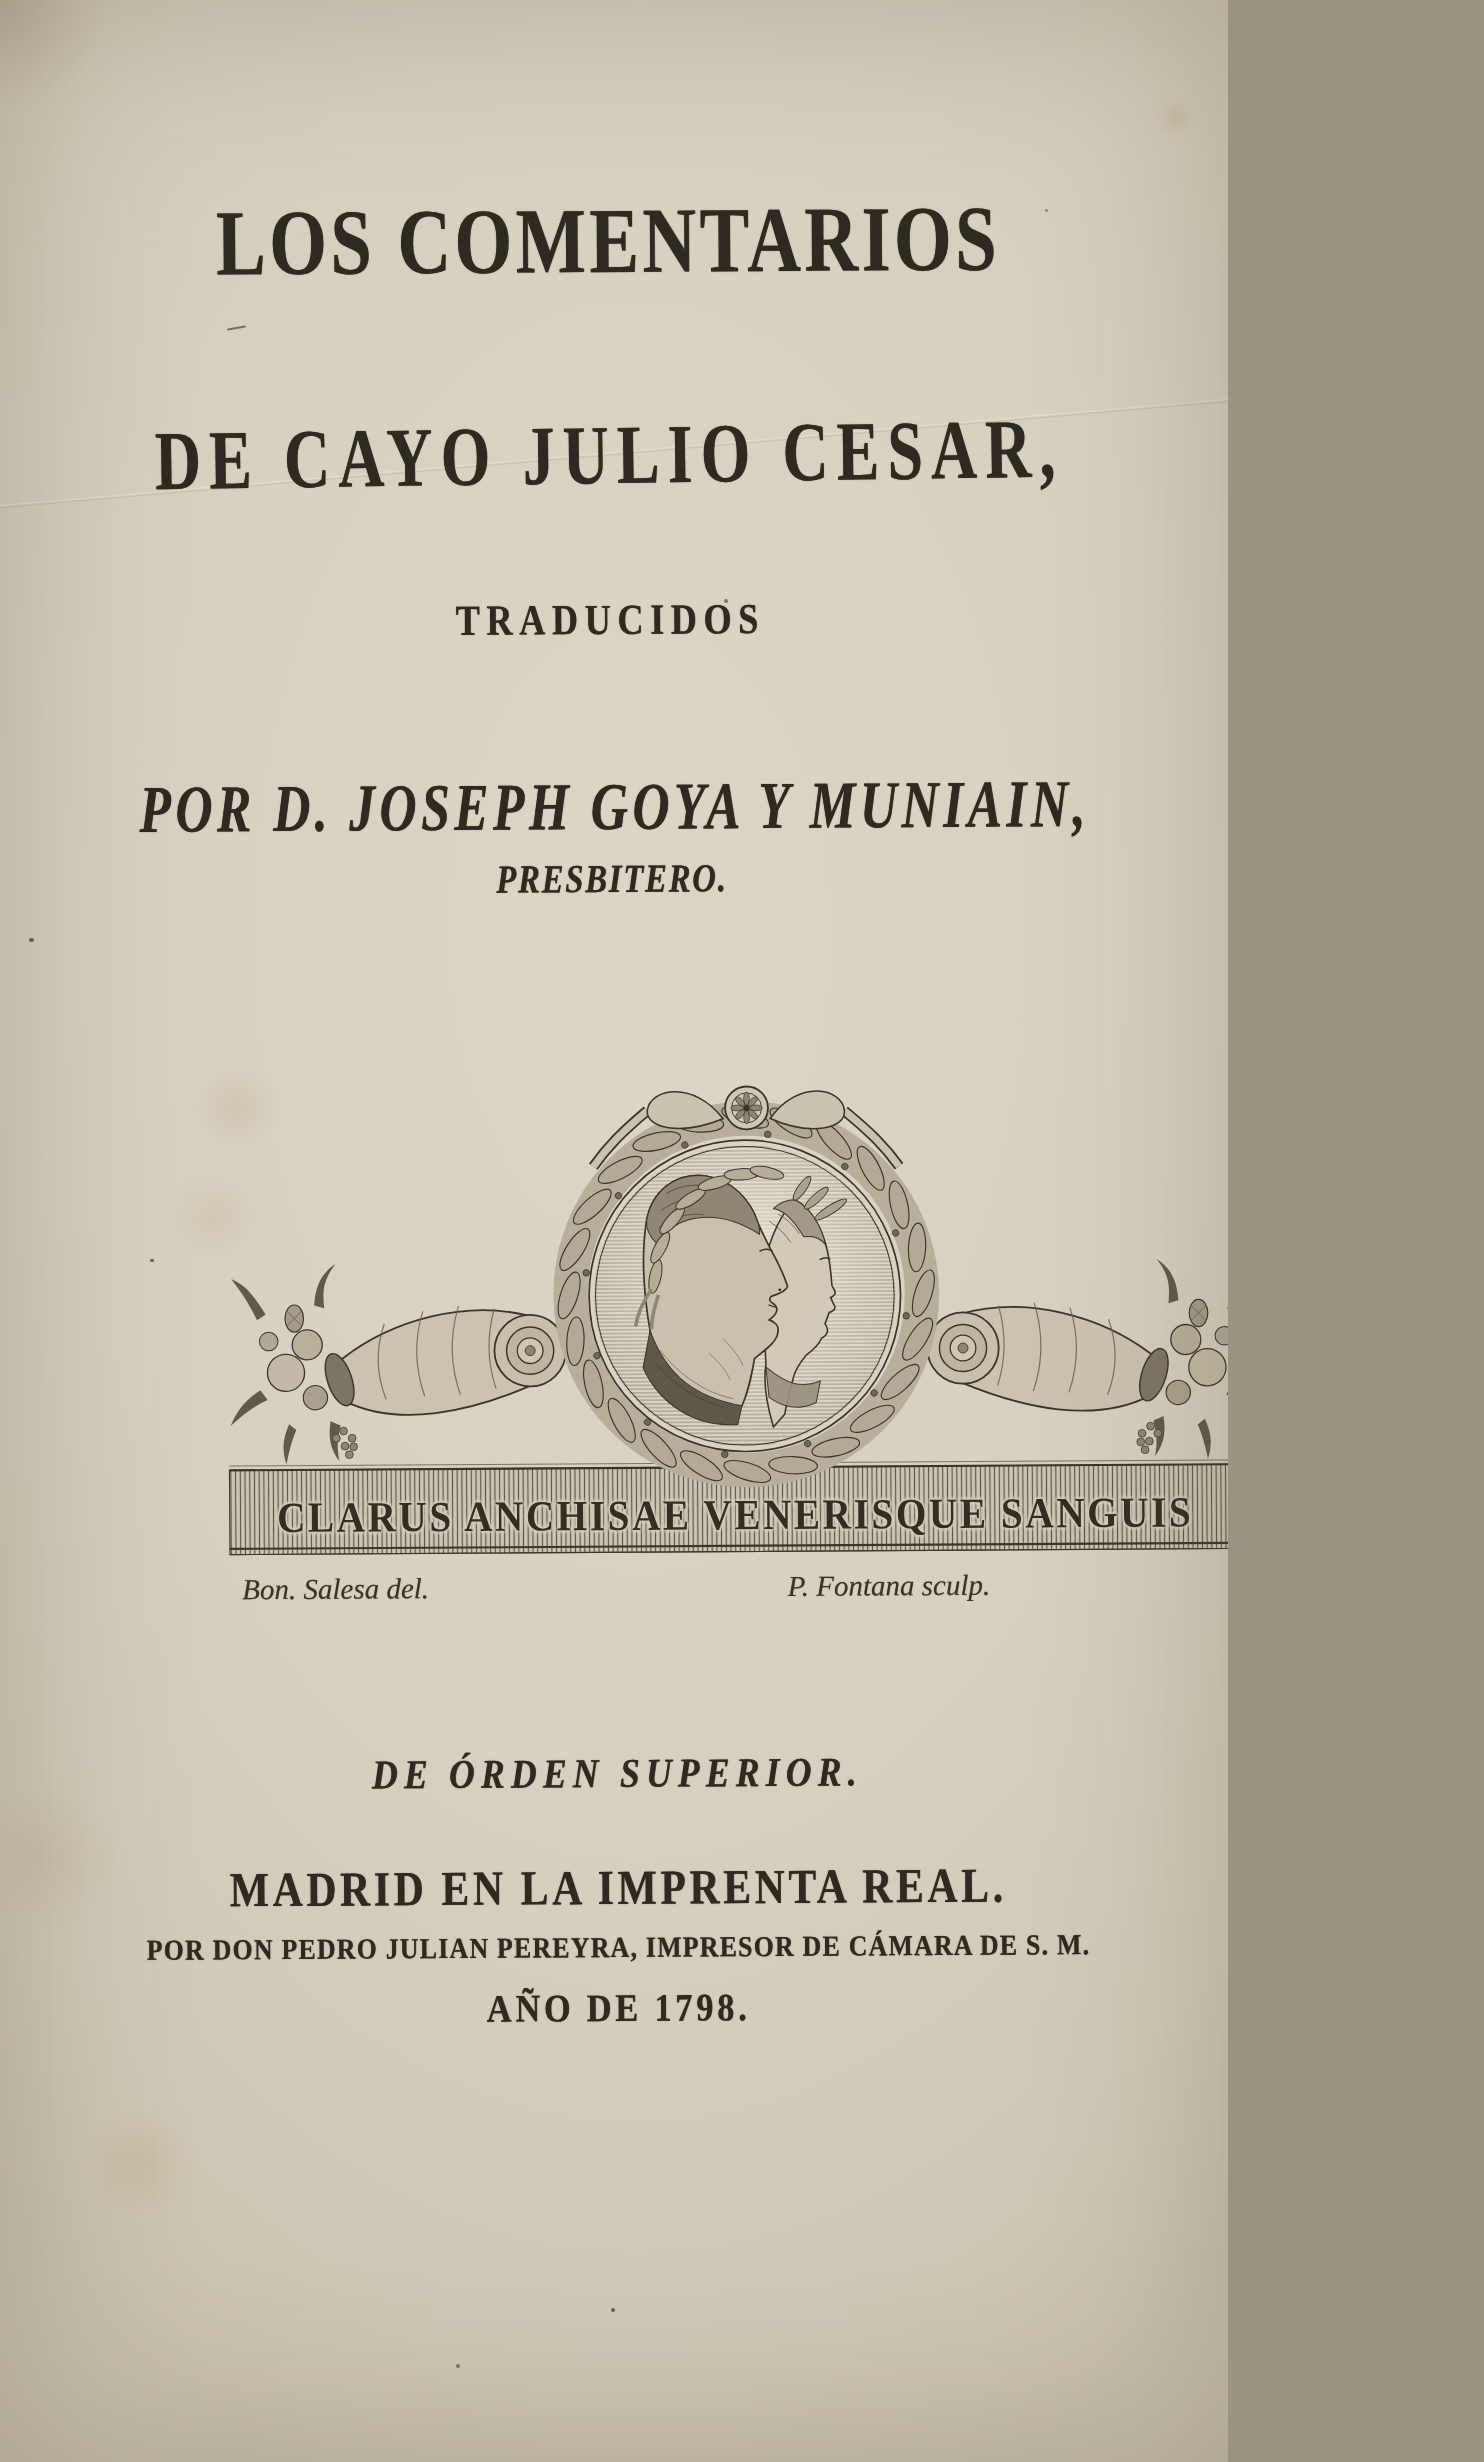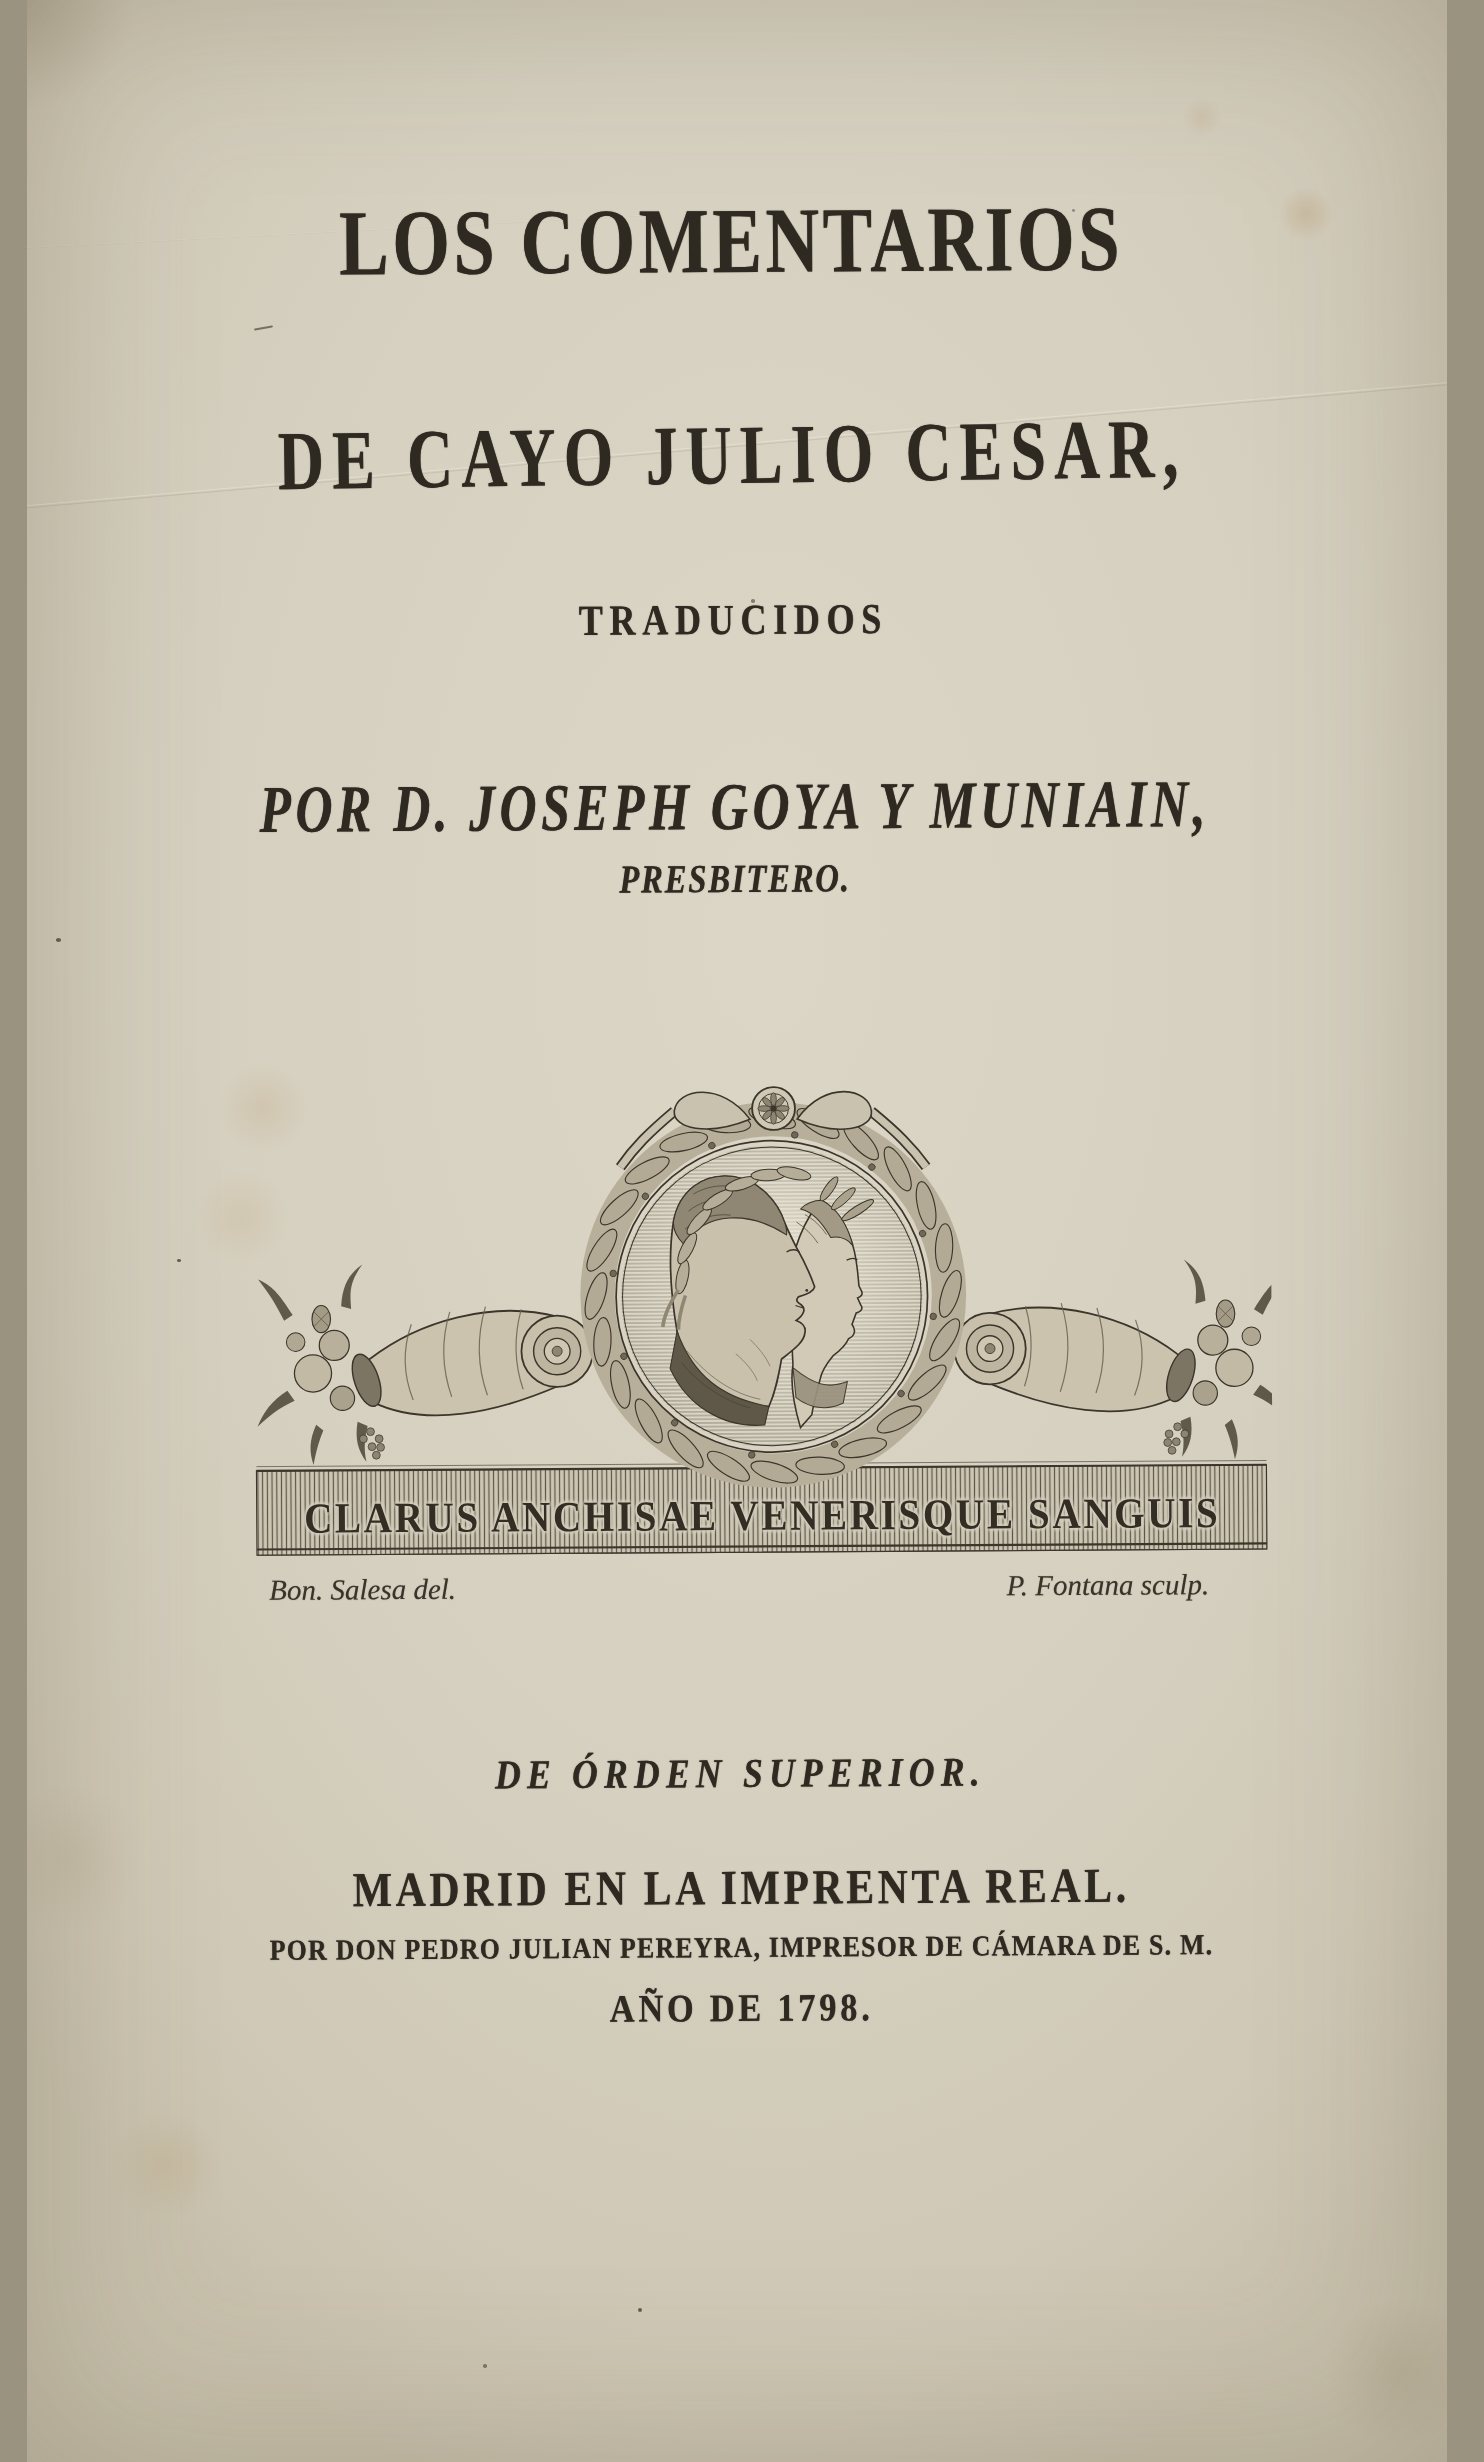--- a/index.html
+++ b/index.html
@@ -1,30 +1,29 @@
 <!DOCTYPE html>
 <html style="font-size:11.4px"><head>
 <meta charset="utf-8">
 <style>
   html,body{margin:0;padding:0;background:#9a937f;}
   .page{
-    position:relative;width:1420px;height:2462px;overflow:hidden;
+    position:relative;width:1228px;height:2462px;overflow:hidden;
     background:
       radial-gradient(circle 157px at 0px 0px, rgba(110,90,60,.20), rgba(110,90,60,0) 70%),
       radial-gradient(circle 64px at 236px 1108px, rgba(176,138,80,.16), rgba(176,138,80,0) 70%),
       radial-gradient(circle 68px at 214px 1218px, rgba(176,138,80,.13), rgba(176,138,80,0) 70%),
       radial-gradient(circle 79px at 139px 2165px, rgba(176,138,80,.16), rgba(176,138,80,0) 70%),
       radial-gradient(circle 39px at 1279px 214px, rgba(168,124,60,.22), rgba(168,124,60,0) 70%),
       radial-gradient(circle 29px at 1175px 118px, rgba(168,124,60,.13), rgba(168,124,60,0) 70%),
       radial-gradient(circle 107px at 1372px 2372px, rgba(140,115,75,.14), rgba(140,115,75,0) 70%),
       radial-gradient(circle 107px at 43px 1858px, rgba(140,115,75,.10), rgba(140,115,75,0) 70%),
       radial-gradient(ellipse 1000px 1643px at 52% 38%, #dcd6c7 0%, #d6d0c0 55%, #cfc8b6 85%, #c7c0ac 100%);
     font-family:"Liberation Serif","DejaVu Serif",serif;
     color:#2f2a22;
-    margin-left:27px;
   }
   .vignette-shadow{position:absolute;inset:0;box-shadow:inset 0 0 186px rgba(95,82,58,.28);pointer-events:none;}
   .crease{
     position:absolute;left:-43px;top:509px;width:1615px;height:2.9px;
     background:linear-gradient(to bottom, rgba(255,255,248,.65), rgba(118,102,74,.38));
     transform:rotate(-4.95deg);transform-origin:left center;opacity:.55;
   }
   .crease2{
     position:absolute;left:-29px;top:249px;width:643px;height:1.4px;
     background:linear-gradient(to bottom, rgba(255,255,248,.4), rgba(118,102,74,.25));

